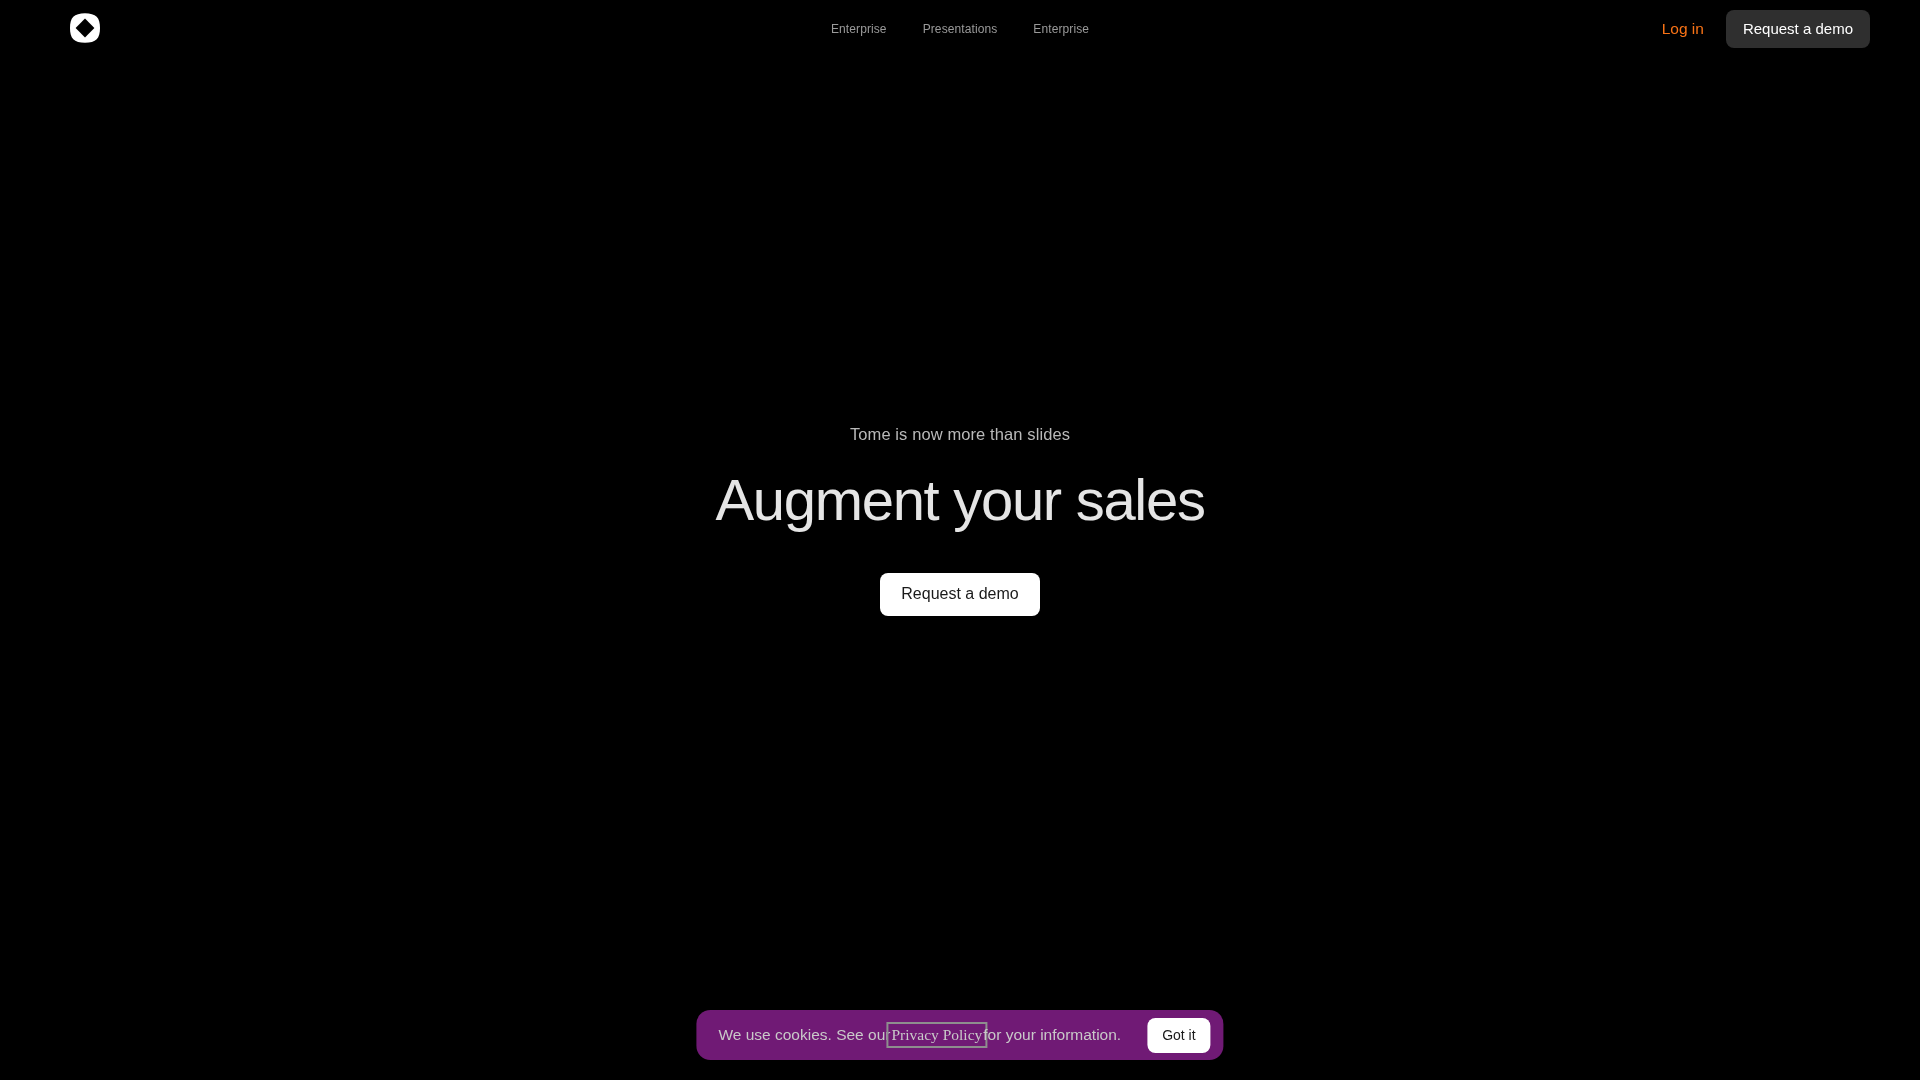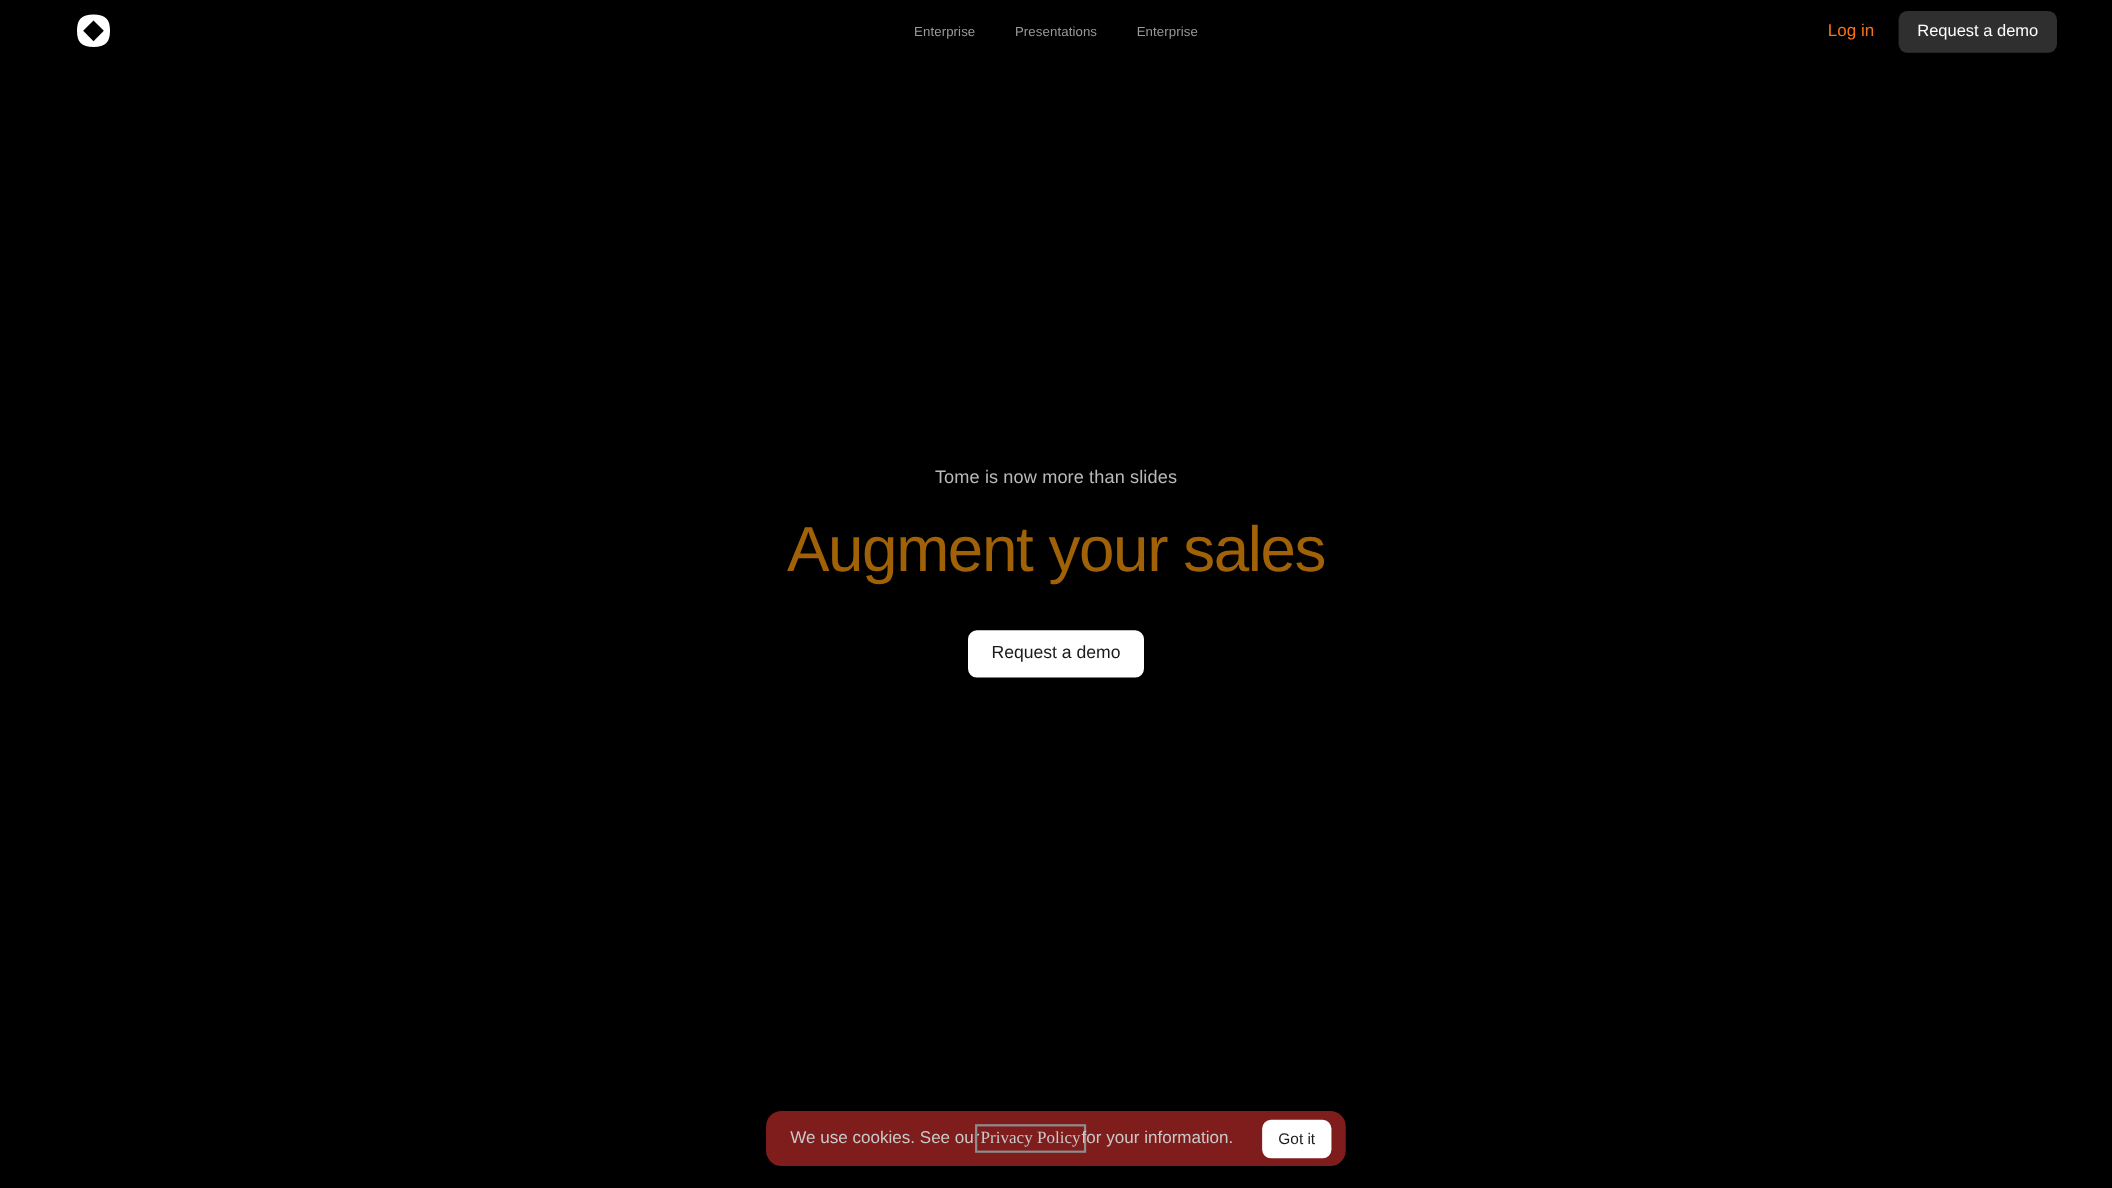--- a/index.html
+++ b/index.html
@@ -110,21 +110,21 @@
   .hero-eyebrow {
     color: #b9b9b9;
     font-size: 16.5px;
     line-height: 1.3;
     letter-spacing: 0.1px;
     margin-bottom: 22px;
     text-align: center;
   }
 
   .hero-title {
-    color: #a16207;
+    color: #e5e5e5;
     font-size: 58px;
     font-weight: 400;
     line-height: 1.12;
     letter-spacing: -1.3px;
     text-align: center;
     max-width: 900px;
     margin-bottom: 40px;
   }
   .hero-title .line { display: block; }
 
@@ -140,21 +140,21 @@
     cursor: pointer;
     white-space: nowrap;
   }
 
   
   .cookie-banner {
     position: absolute;
     left: 50%;
     transform: translateX(-50%);
     bottom: 20px;
-    background: #7f1d1d;
+    background: #701a75;
     border-radius: 14px;
     height: 50px;
     display: flex;
     align-items: center;
     gap: 26px;
     padding: 0 13px 0 22px;
     white-space: nowrap;
   }
 
   .cookie-text {

